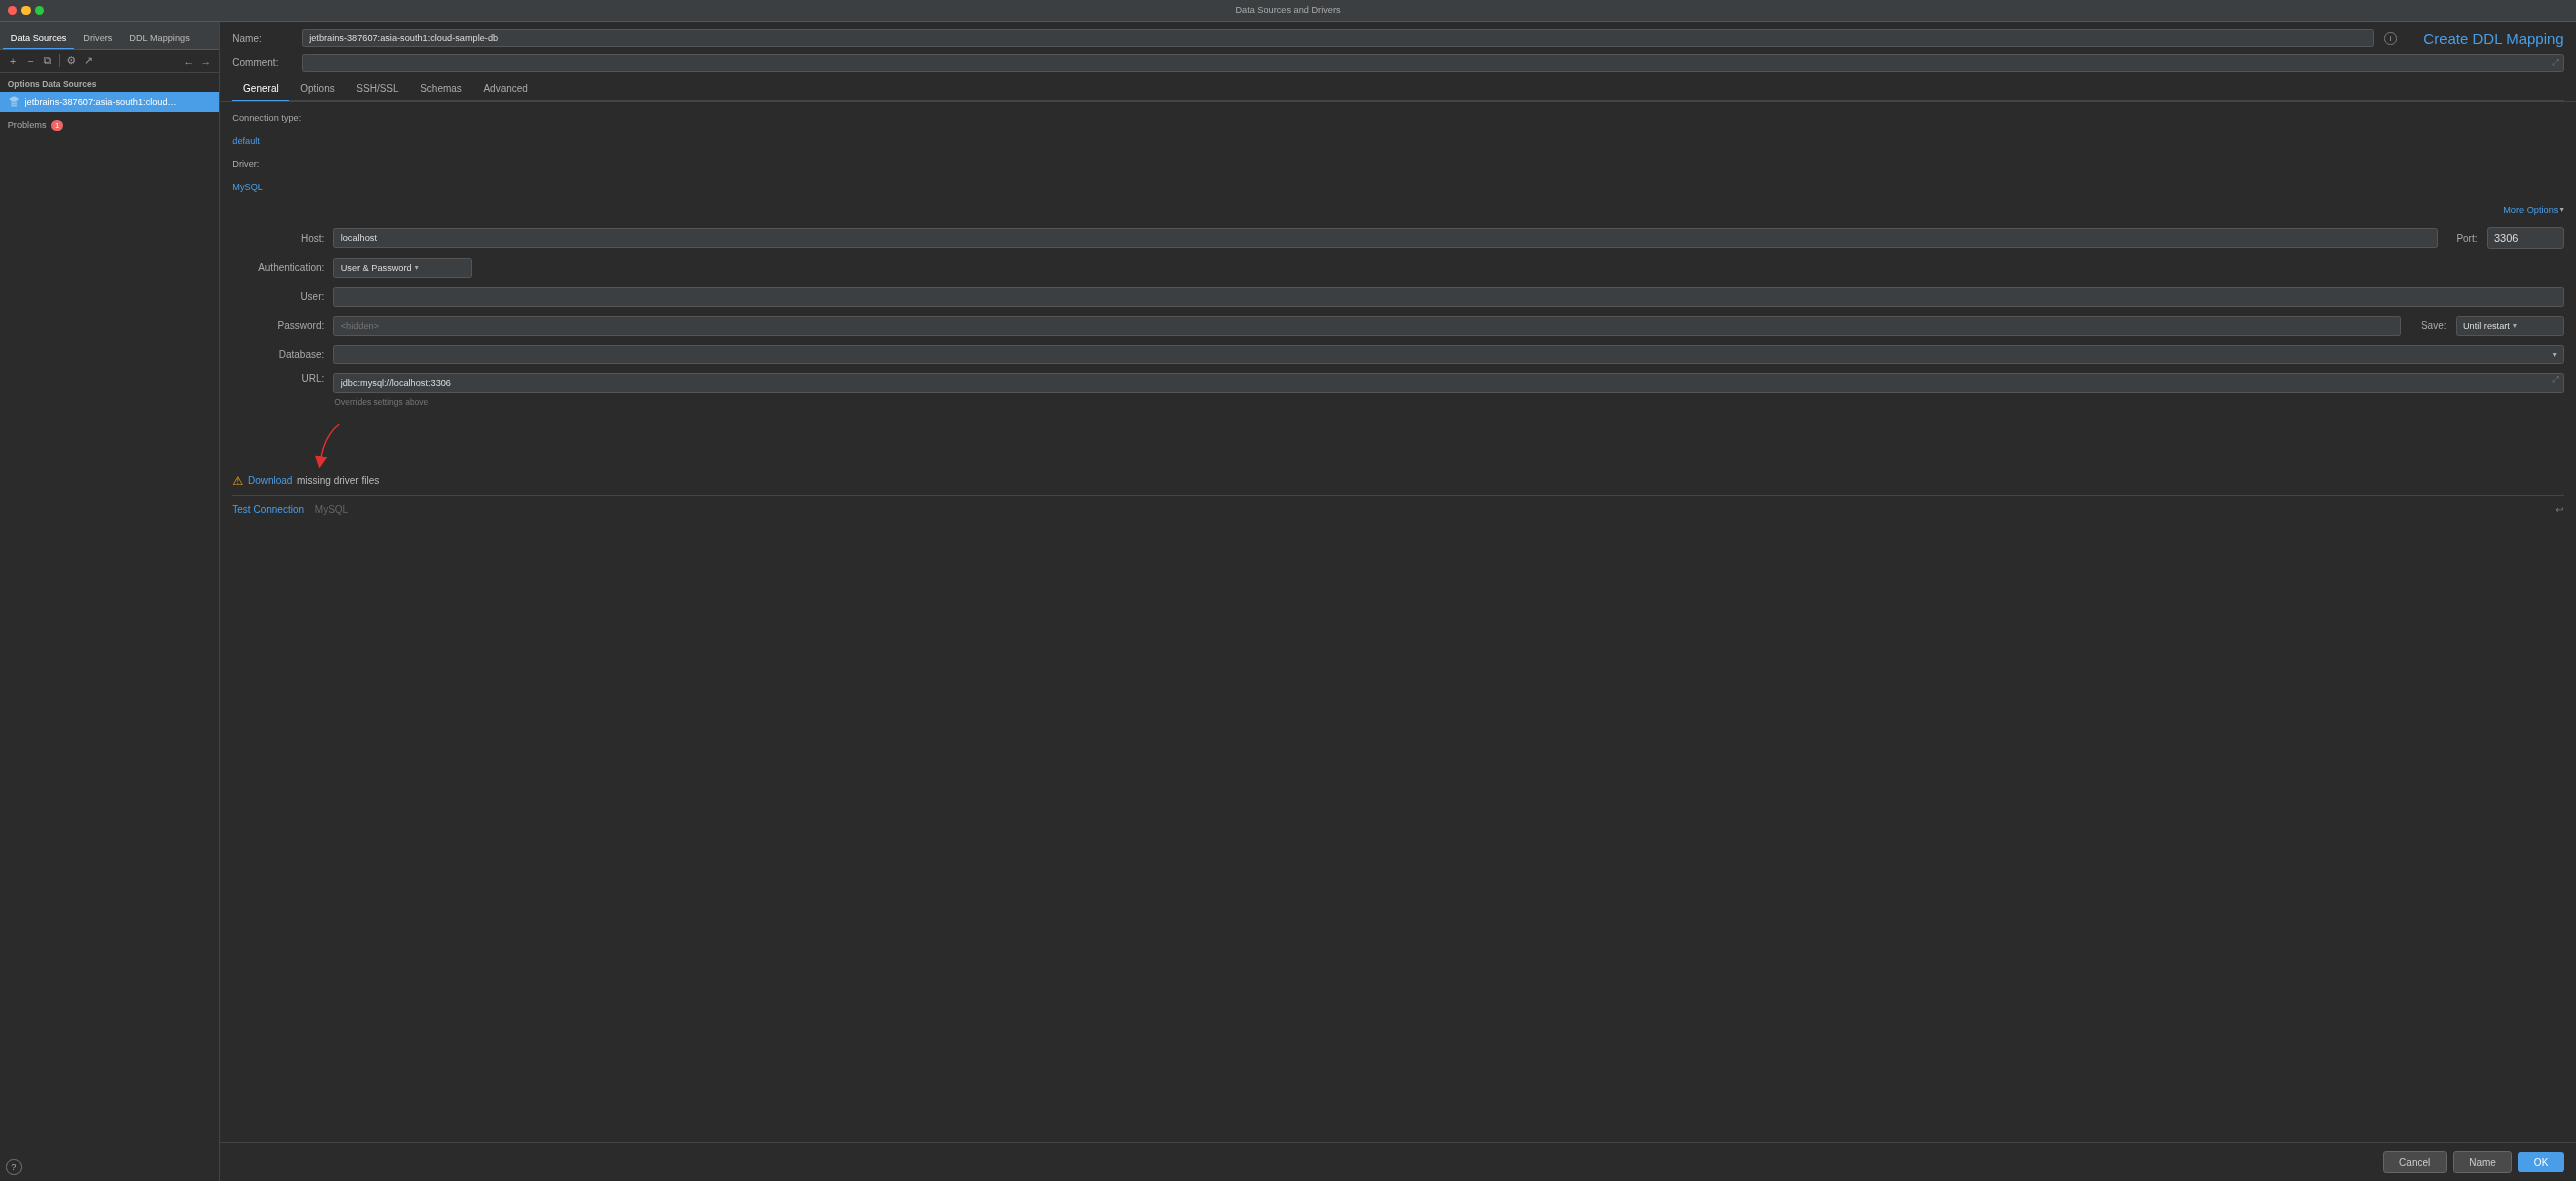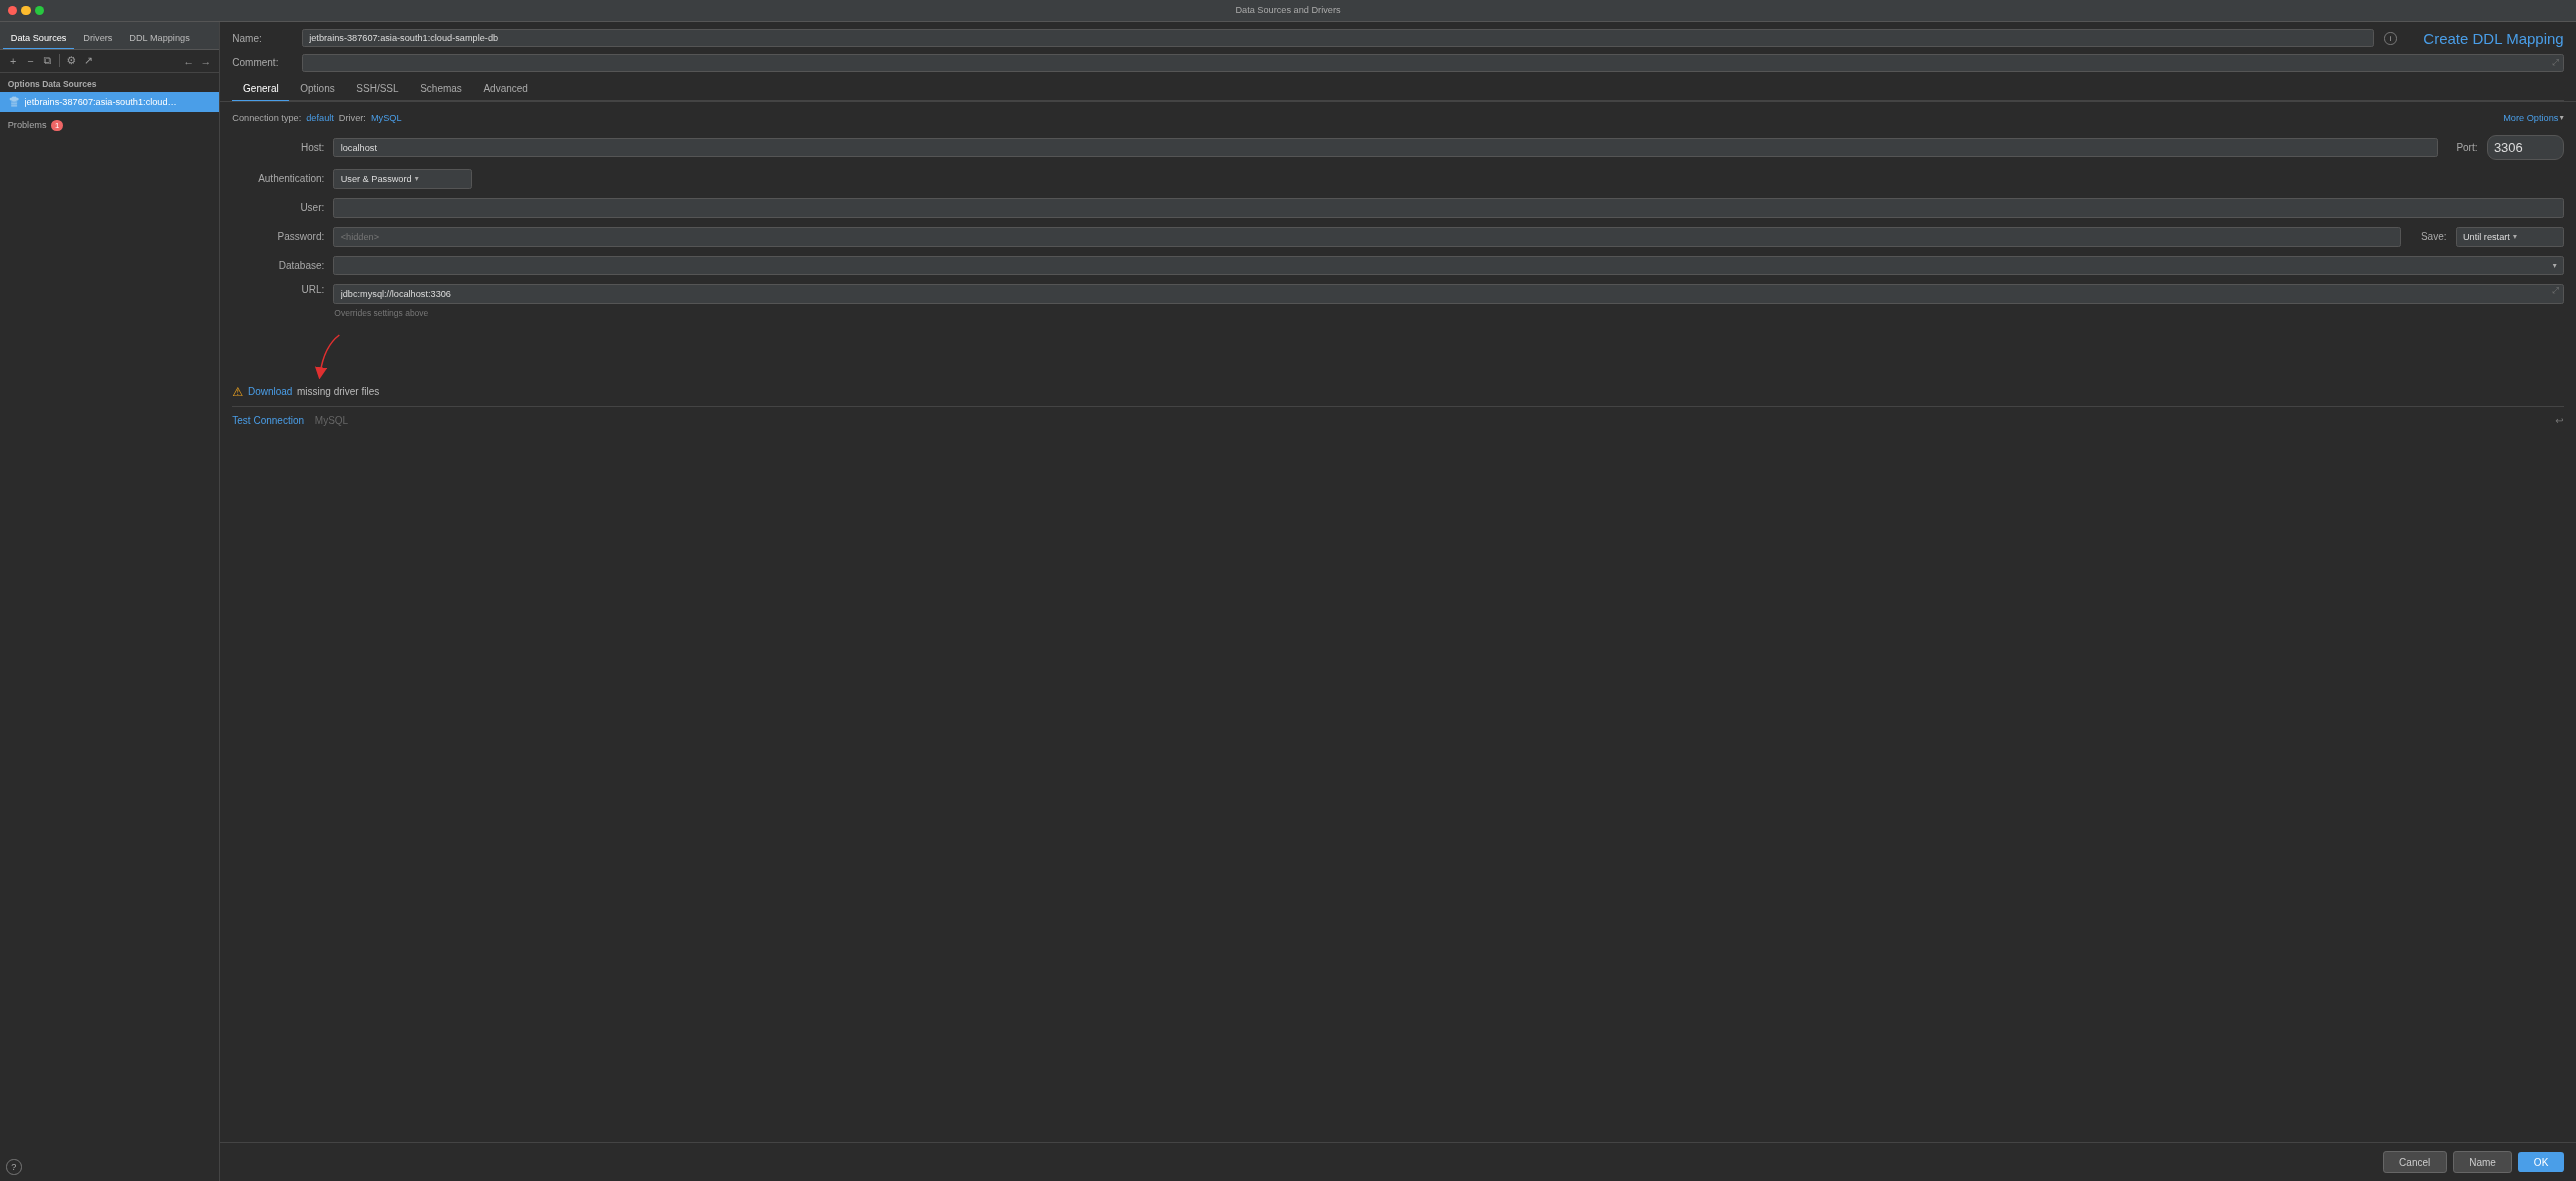--- a/index.html
+++ b/index.html
@@ -227,25 +227,25 @@
       color: #fff;
       border-bottom: 1.5px solid #4A9EE8;
     }
     .content-area {
       flex: 1;
       overflow-y: auto;
       padding: 10.8px 12.3px;
     }
     .conn-row {
       display: flex;
-      align-items: center;
-      gap: 5px;
+      gap: 13px;
       margin-bottom: 12.3px;
       font-size: 9.2px;
       color: #aaa;
+      flex-direction: column;
     }
     .conn-link {
       color: #4A9EE8;
       cursor: pointer;
     }
     .more-options {
       margin-left: auto;
       color: #4A9EE8;
       cursor: pointer;
       display: flex;
@@ -272,24 +272,24 @@
       border-radius: 2.3px;
       color: #ddd;
       padding: 3.9px 6.2px;
       font-size: 9.2px;
       outline: none;
     }
     .port-input {
       width: 77px;
       background: #3c3f41;
       border: 0.8px solid #555;
-      border-radius: 9px;
+      border-radius: 3px;
       color: #ddd;
       padding: 3.9px 6.2px;
-      font-size: 13px;
+      font-size: 11px;
       outline: none;
     }
     .port-label {
       color: #aaa;
       font-size: 10px;
     }
     .select-input {
       background: #3c3f41;
       border: 0.8px solid #555;
       border-radius: 2.3px;

